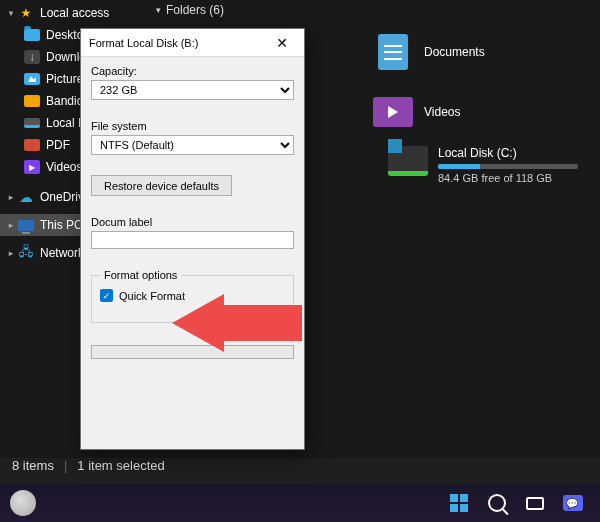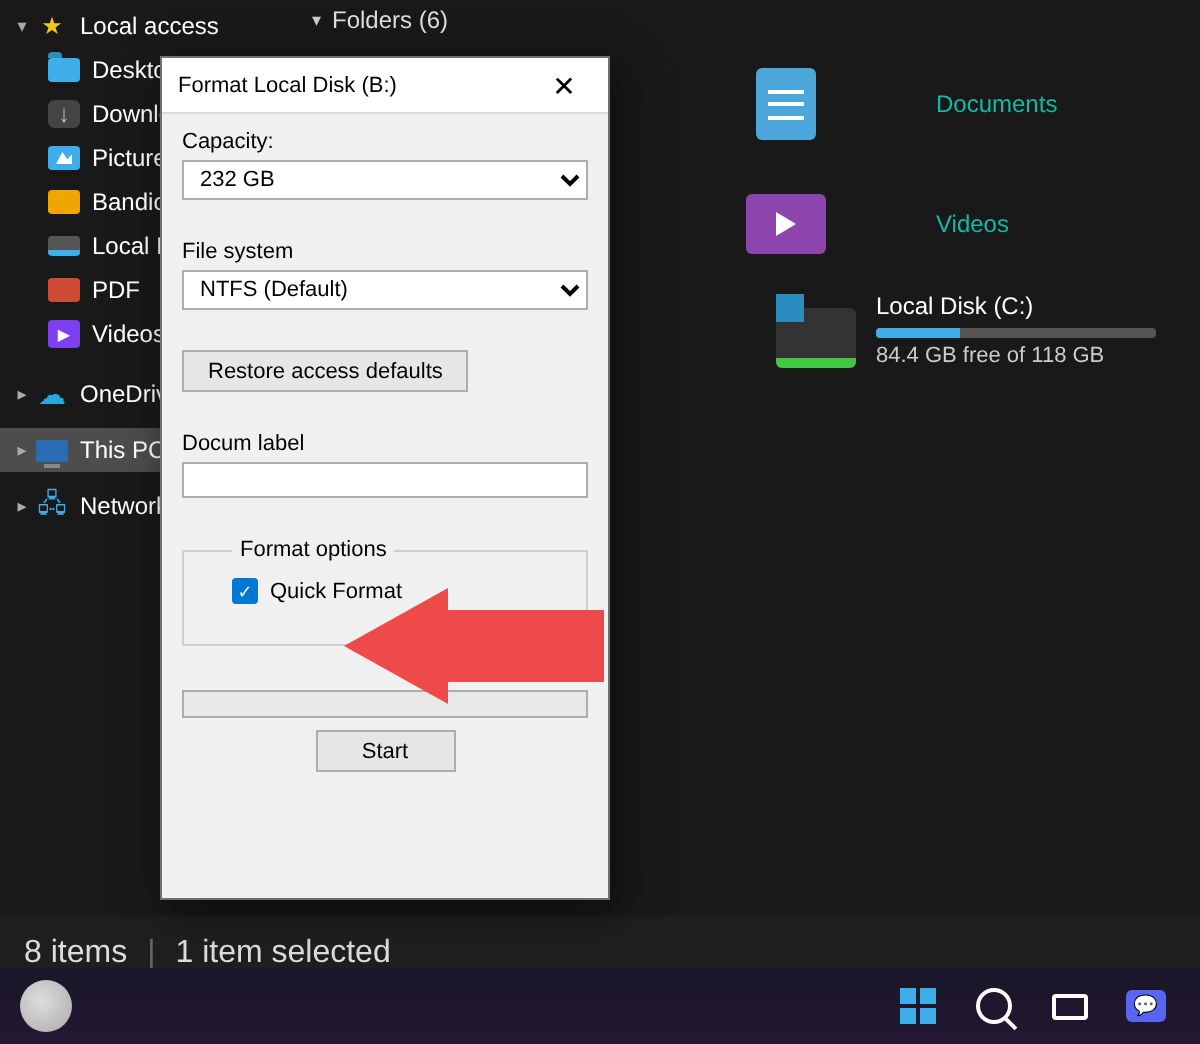--- a/index.html
+++ b/index.html
@@ -32,41 +32,41 @@
   .i-red{width:16px;height:12px;background:#d04b35;border-radius:2px;}
   .i-purp{width:16px;height:14px;background:#7e3ff2;border-radius:2px;display:flex;align-items:center;justify-content:center;color:#fff;font-size:8px;}
 
   
   .main { position: absolute; left: 150px; top: 0; right: 0; height: 460px; background: #191919; }
   .sect-head { display:flex;align-items:center;height:20px;padding-left:6px;color:#ddd;font-size:12px; }
   .sect-head .chev{width:10px;color:#ccc;font-size:9px;}
   .folders-grid{display:flex;flex-wrap:wrap;gap:12px 12px;padding:8px 10px 14px 10px;}
   .folder-tile{display:flex;align-items:center;width:200px;height:48px;}
   .folder-tile .big-ic{width:42px;height:42px;margin-right:10px;display:flex;align-items:center;justify-content:center;}
-  .folder-tile .name{color:#14b8a6;font-size:12px;margin-left:44px;}
+  .folder-tile .name{color:#ffffff;font-size:12px;}
   .big-folder{width:40px;height:30px;background:#3daee9;border-radius:3px;position:relative;}
   .big-folder::before{content:"";position:absolute;top:-6px;left:0;width:16px;height:6px;background:#2b8cbf;border-radius:3px 3px 0 0;}
   .big-doc{width:30px;height:36px;background:#4da6d9;border-radius:3px;display:flex;flex-direction:column;justify-content:space-evenly;padding:6px;}
   .big-doc span{height:2px;background:#fff;}
   .big-vid{width:40px;height:30px;background:#8e44ad;border-radius:3px;display:flex;align-items:center;justify-content:center;}
   .big-vid::after{content:"";width:0;height:0;border-left:10px solid #fff;border-top:6px solid transparent;border-bottom:6px solid transparent;}
 
   .devices{padding:0 10px;}
-  .drive-tile{display:flex;align-items:flex-end;margin-top:6px;}
+  .drive-tile{display:flex;align-items:flex-start;margin-top:6px;}
   .drive-ic{width:40px;height:30px;background:#333;border-radius:3px;margin-right:10px;position:relative;}
   .drive-ic::after{content:"";position:absolute;bottom:0;left:0;right:0;height:5px;background:#43c743;border-radius:0 0 3px 3px;}
   .drive-ic.win::before{content:"";position:absolute;top:-7px;left:0;width:14px;height:14px;background:#2b8cbf;}
   .drive-info{flex:1;}
   .drive-info .nm{color:#fff;font-size:12px;margin-bottom:4px;}
   .drive-bar{width:140px;height:5px;background:#555;border-radius:2px;overflow:hidden;margin-bottom:3px;}
   .drive-bar .fill{height:100%;background:#3daee9;width:30%;}
   .drive-sub{color:#ccc;font-size:11px;}
 
   
-  .status{position:absolute;left:0;right:0;top:458px;height:28px;background:#1f1f1f;color:#ddd;font-size:16px;display:flex;align-items:flex-end;padding-left:12px;}
+  .status{position:absolute;left:0;right:0;top:458px;height:28px;background:#1f1f1f;color:#ddd;font-size:13px;display:flex;align-items:flex-start;padding-left:12px;}
   .status .sep{margin:0 10px;color:#666;}
 
   
   .taskbar{position:absolute;left:0;right:0;bottom:0;height:38px;background:linear-gradient(180deg,#1a1628 0%,#231832 100%);display:flex;align-items:center;justify-content:flex-end;padding-right:10px;}
   .tb-weather{position:absolute;left:10px;width:26px;height:26px;border-radius:50%;background:radial-gradient(circle at 40% 40%,#ddd,#aaa);}
   .tb-item{width:34px;height:30px;display:flex;align-items:center;justify-content:center;margin-left:4px;}
   .win-logo{width:18px;height:18px;display:grid;grid-template:1fr 1fr/1fr 1fr;gap:2px;}
   .win-logo span{background:#3daee9;}
   .srch{width:18px;height:18px;border:2px solid #fff;border-radius:50%;position:relative;}
   .srch::after{content:"";position:absolute;width:7px;height:2px;background:#fff;bottom:-3px;right:-5px;transform:rotate(45deg);}
@@ -78,21 +78,21 @@
   .dlg-title{height:28px;background:#fff;display:flex;align-items:center;padding:0 8px;border-bottom:1px solid #dcdcdc;}
   .dlg-title .tt{flex:1;}
   .dlg-close{width:28px;height:28px;display:flex;align-items:center;justify-content:center;font-size:14px;cursor:pointer;}
   .dlg-body{padding:8px 10px;}
   .dlg-body .grp{margin-bottom:20px;}
   .dlg-body label{display:block;margin-bottom:3px;color:#000;}
   .dlg-body select, .dlg-body input.txt{width:100%;height:20px;border:1px solid #adadad;background:#fff;font-size:11px;padding:0 4px;}
   .dlg-body input.txt{height:18px;}
   .btn{height:21px;padding:0 12px;background:#e6e6e6;border:1px solid #adadad;font-size:11px;cursor:pointer;}
   .btn-row{display:flex;justify-content:center;gap:8px;margin-top:6px;}
-  .fset{border:1px solid #cfcfcf;padding:8px 8px 20px 24px;margin-top:4px;}
+  .fset{border:1px solid #cfcfcf;padding:8px 8px 20px 8px;margin-top:4px;}
   .fset legend{padding:0 4px;}
   .chk-row{display:flex;align-items:center;}
   .chk{width:13px;height:13px;background:#0078d4;border-radius:2px;margin-right:6px;display:flex;align-items:center;justify-content:center;color:#fff;font-size:9px;}
   .progress{height:14px;border:1px solid #adadad;background:#e8e8e8;margin:14px 10px 0 10px;}
 
   
   .arrow{position:absolute;left:172px;top:294px;width:130px;height:58px;z-index:10;pointer-events:none;}
   .arrow-body{position:absolute;right:0;top:11px;width:80px;height:36px;background:#ef4a4a;}
   .arrow-head{position:absolute;left:0;top:0;width:0;height:0;border-right:52px solid #ef4a4a;border-top:29px solid transparent;border-bottom:29px solid transparent;}
 </style>
@@ -264,36 +264,35 @@
   <div class="dlg-body">
     <div class="grp">
       <label>Capacity:</label>
       <select><option>232 GB</option></select>
     </div>
     <div class="grp">
       <label>File system</label>
       <select><option>NTFS (Default)</option></select>
     </div>
     <div class="grp">
-      <button class="btn">Restore access defaults</button>
+      <button class="btn">Restore device defaults</button>
     </div>
     <div class="grp">
       <label>Docum label</label>
       <input class="txt" type="text" value="" style="">
     </div>
     <fieldset class="fset">
       <legend>Format options</legend>
       <div class="chk-row">
         <span class="chk">✓</span>
         <span>Quick Format</span>
       </div>
     </fieldset>
   </div>
   <div class="progress"></div>
   <div class="btn-row">
-    <button class="btn" style="width:70px">Start</button>
   </div>
 </div>
 
 <div class="arrow">
   <div class="arrow-head"></div>
   <div class="arrow-body"></div>
 </div>
 
 </body></html>

